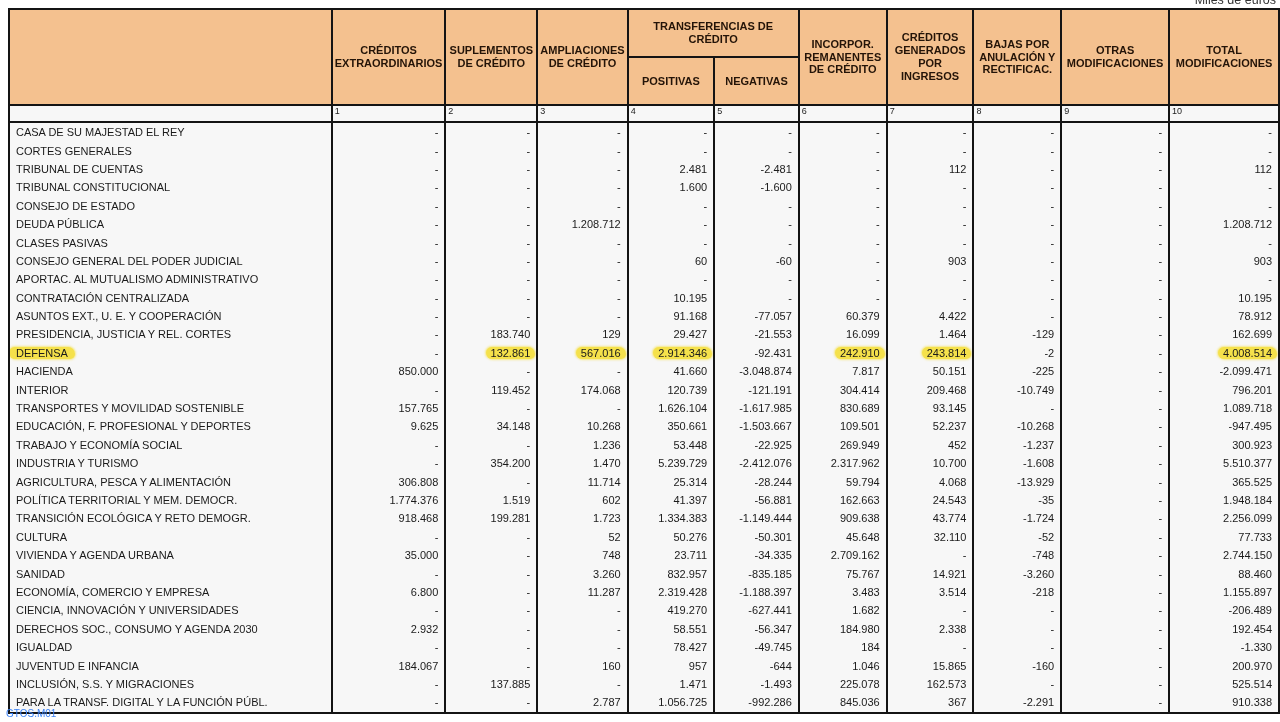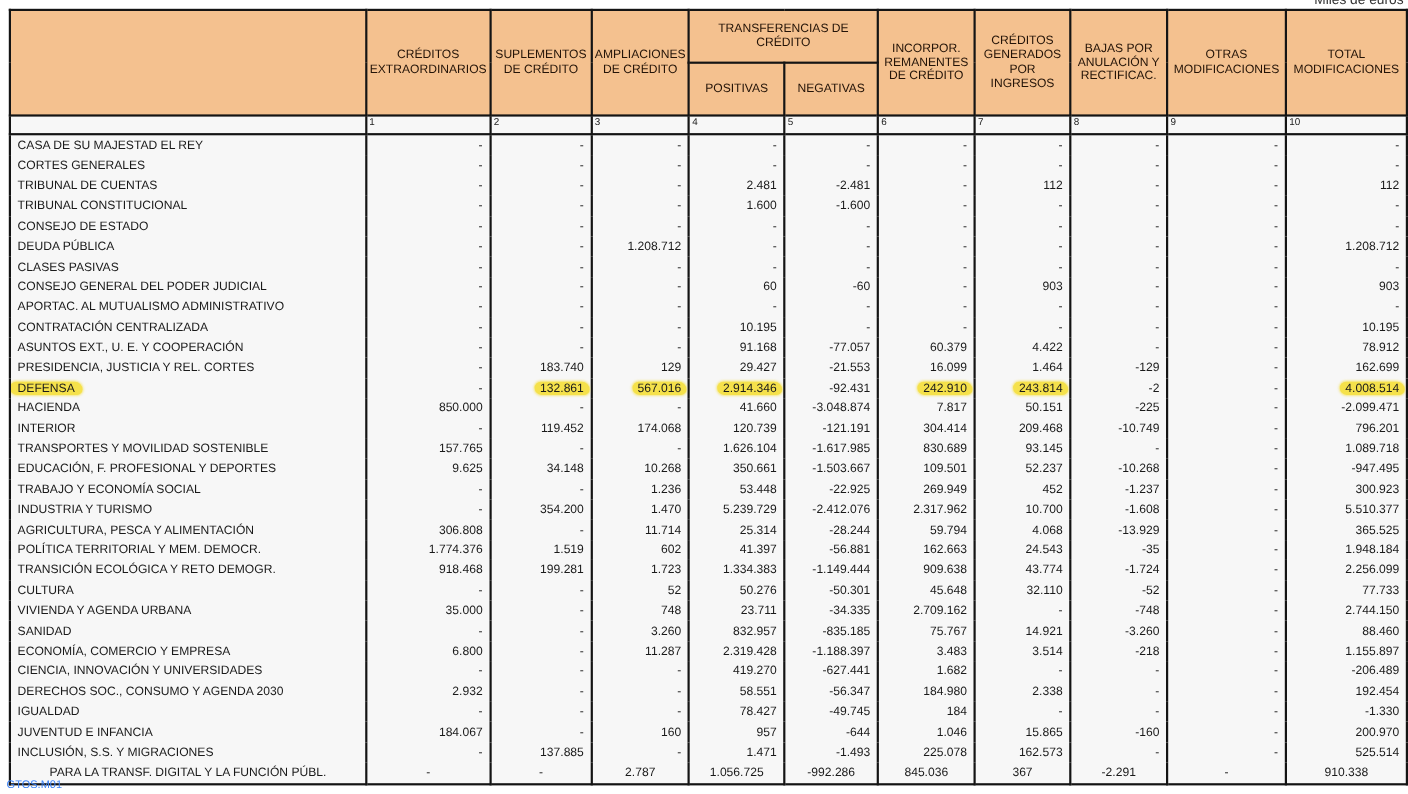--- a/index.html
+++ b/index.html
@@ -21,39 +21,39 @@
     position:absolute;top:708px;left:6px;font-size:10px;color:#3b82f6;
   }
   table{
     position:absolute;left:8px;top:8px;
     border-collapse:collapse;table-layout:fixed;
     background:var(--body-bg);
   }
   th{
     background:var(--header-bg);
     border:2px solid var(--border);
-    font-size:11px;font-weight:normal;line-height:1.18;
+    font-size:11px;font-weight:bold;line-height:1.18;
     text-align:center;vertical-align:middle;
     padding:1px 2px;color:#241408;
   }
   tr.numrow td{
     border-left:2px solid var(--border);
     border-right:2px solid var(--border);
     border-bottom:2px solid var(--border);
     font-size:9px;text-align:left;vertical-align:top;
     padding:0 0 0 2px;height:15px;background:var(--body-bg);color:#222;
   }
   tbody td{
     border-left:2px solid var(--border);
     border-right:2px solid var(--border);
     border-top:none;border-bottom:none;
     font-size:11px;height:18.4px;padding:0 6px 0 6px;
     white-space:nowrap;overflow:hidden;
   }
-  tbody tr:last-child td{border-bottom:2px solid var(--border);text-align:center;}
+  tbody tr:last-child td{border-bottom:2px solid var(--border);}
   tbody td.lbl{text-align:left;}
   tbody td.num{text-align:right;}
   .hl{
     display:inline-block;background:var(--hl);
     border-radius:8px 10px 7px 9px;
     padding:0 5px;margin:0 -5px;
     box-shadow:0 0 2px 1px rgba(245,225,75,.65);
   }
   .hl-lbl{padding:0 7px;margin:0 -7px;}
   thead th.top-group{height:44px;}

